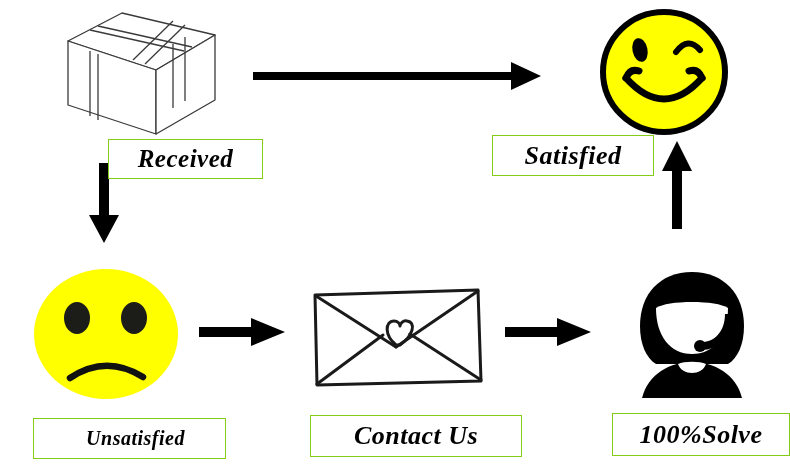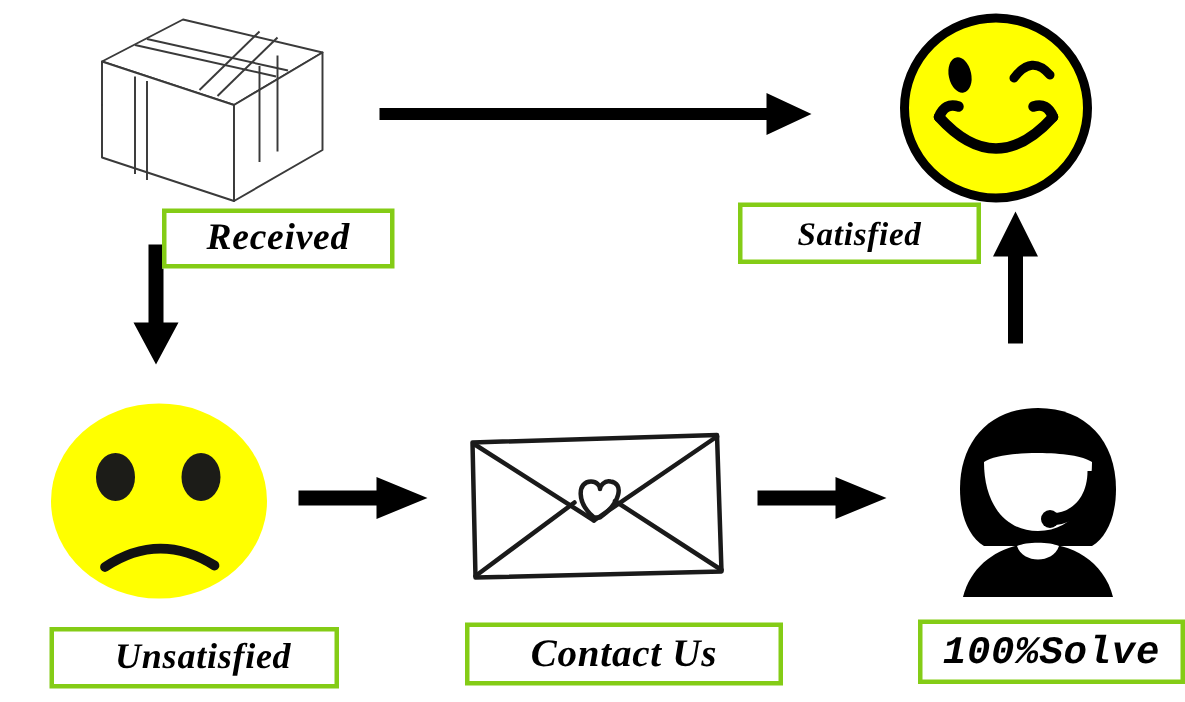--- a/index.html
+++ b/index.html
@@ -15,21 +15,21 @@
     width: 790px;
     height: 468px;
     background: #ffffff;
     overflow: hidden;
   }
   .node {
     position: absolute;
   }
   .label-box {
     position: absolute;
-    border: 3px solid #84cc16;
+    border: 1px solid #84cc16;
     background: #ffffff;
     box-sizing: border-box;
     display: flex;
     align-items: center;
     justify-content: center;
     z-index: 20;
   }
   .label-box span {
     font-family: "Liberation Serif", serif;
     font-style: italic;
@@ -90,36 +90,36 @@
 
         <path d="M28 70 Q66 112 104 70" fill="none" stroke="#000000" stroke-width="7" stroke-linecap="round"></path>
 
         <path d="M28 70 Q32 60 41 63" fill="none" stroke="#000000" stroke-width="7" stroke-linecap="round"></path>
         <path d="M104 70 Q100 60 91 63" fill="none" stroke="#000000" stroke-width="7" stroke-linecap="round"></path>
       </svg>
     </span>
   </div>
 
   <div class="label-box" style="left:492px; top:135px; width:162px; height:41px;">
-    <span style="font-size:22px;">Satisfied</span>
+    <span style="font-size:26px;">Satisfied</span>
   </div>
 
   <div class="node" style="left:30px; top:268px; width:160px; height:135px;">
     <span>
       <svg width="160" height="135" viewBox="0 0 160 135">
         <ellipse cx="76" cy="66" rx="72" ry="65" fill="#FFFF00"></ellipse>
         <ellipse cx="47" cy="50" rx="13" ry="16" fill="#1c1c18"></ellipse>
         <ellipse cx="104" cy="50" rx="13" ry="16" fill="#1c1c18"></ellipse>
         <path d="M40 110 Q76 86 113 109" fill="none" stroke="#111111" stroke-width="6.5" stroke-linecap="round"></path>
       </svg>
     </span>
   </div>
 
   <div class="label-box" style="left:33px; top:418px; width:193px; height:41px;">
-    <span style="font-size:24px;margin-left:12px;">Unsatisfied</span>
+    <span style="font-size:20px;margin-left:12px;">Unsatisfied</span>
   </div>
 
   <div class="node" style="left:310px; top:285px; width:175px; height:110px;">
     <span>
       <svg width="175" height="110" viewBox="0 0 175 110">
         <g fill="none" stroke="#1a1a1a" stroke-width="3" stroke-linejoin="round" stroke-linecap="round">
 
           <path d="M5 10 L168 5 L171 96 L7 100 Z"></path>
 
           <path d="M6 11 L86 62"></path>
@@ -155,21 +155,21 @@
 
           <path d="M72 92 C50 92 28 104 22 128 L122 128 C116 104 94 92 72 92 Z"></path>
 
           <path d="M58 94 C62 106 82 106 86 94 C80 91 64 91 58 94 Z" fill="#ffffff"></path>
         </g>
       </svg>
     </span>
   </div>
 
   <div class="label-box" style="left:612px; top:413px; width:178px; height:43px;">
-    <span style="font-size:26px;font-family:Liberation Mono, monospace;">100%Solve</span>
+    <span style="font-size:26px;">100%Solve</span>
   </div>
 
   <div class="arrow" style="left:253px; top:62px;">
     <svg width="292" height="28" viewBox="0 0 292 28">
       <path d="M0 10 L258 10 L258 0 L288 14 L258 28 L258 18 L0 18 Z" fill="#000000"></path>
     </svg>
   </div>
 
   <div class="arrow" style="left:88px; top:163px;">
     <svg width="32" height="82" viewBox="0 0 32 82">

